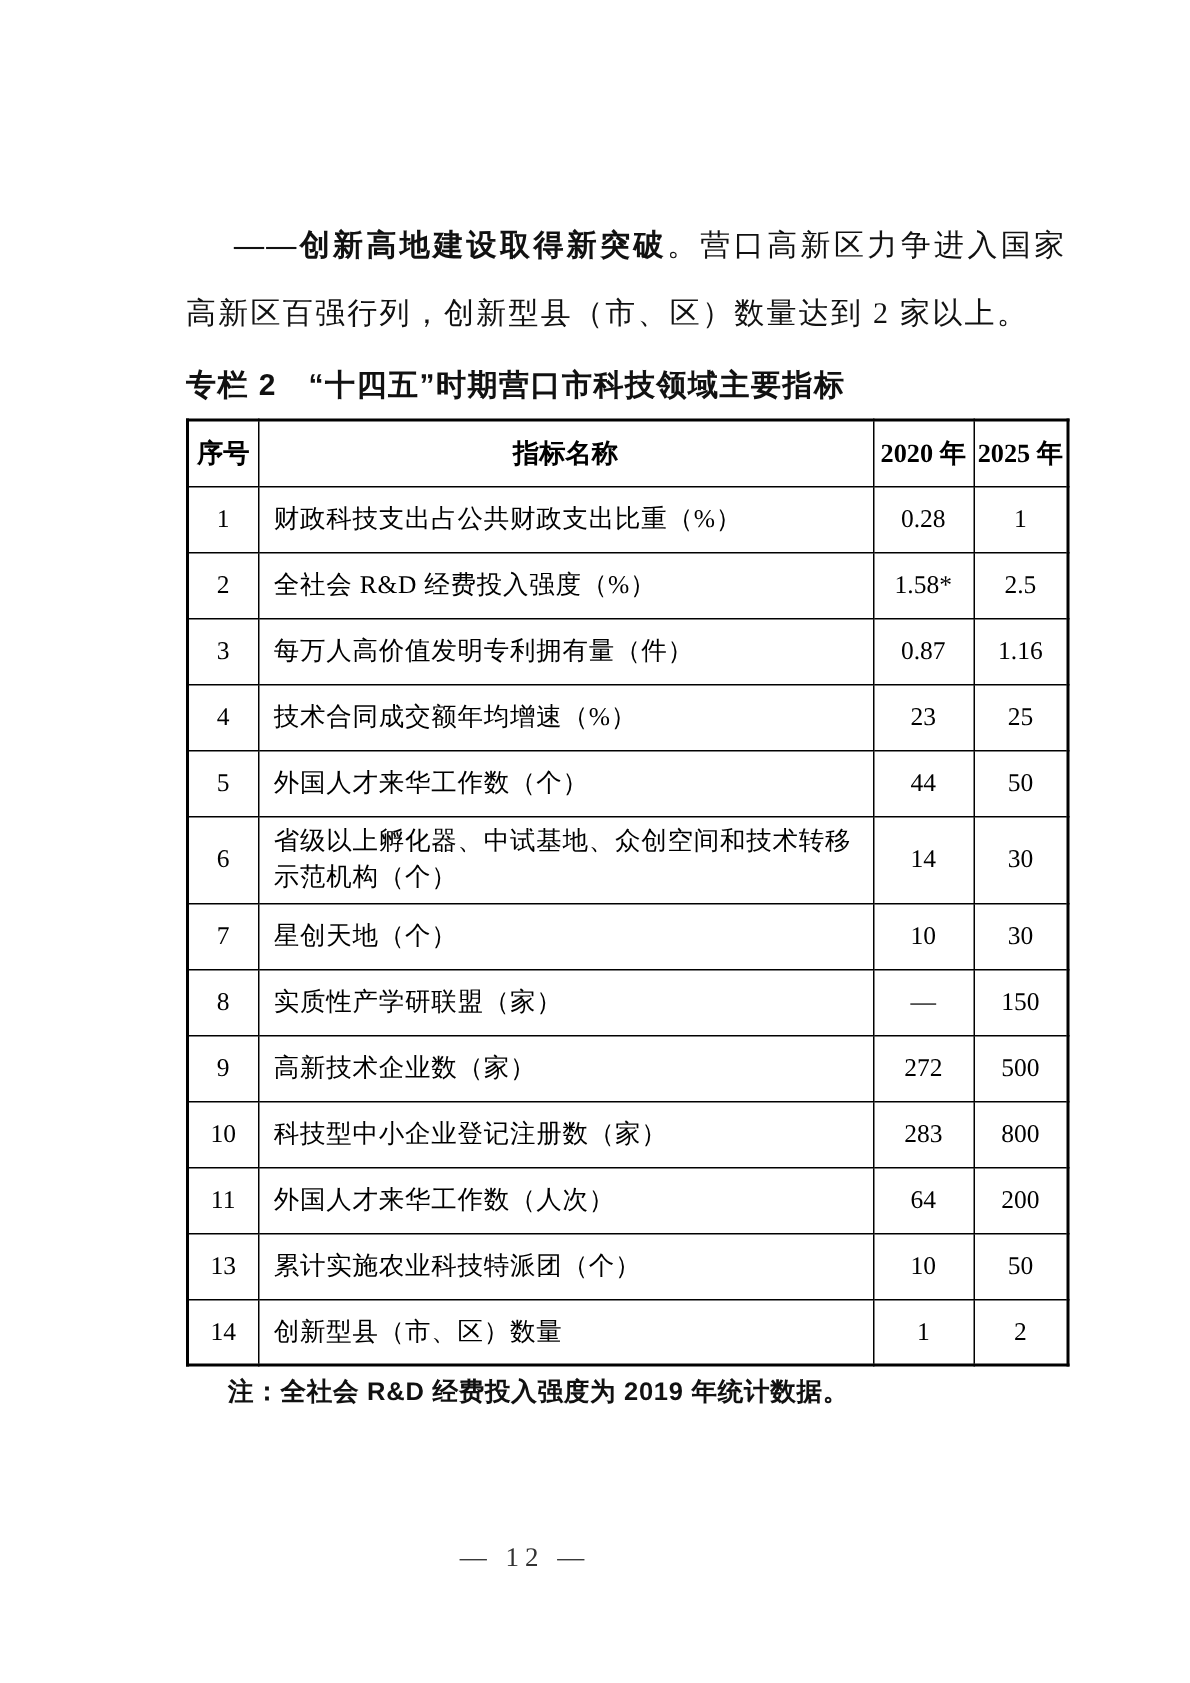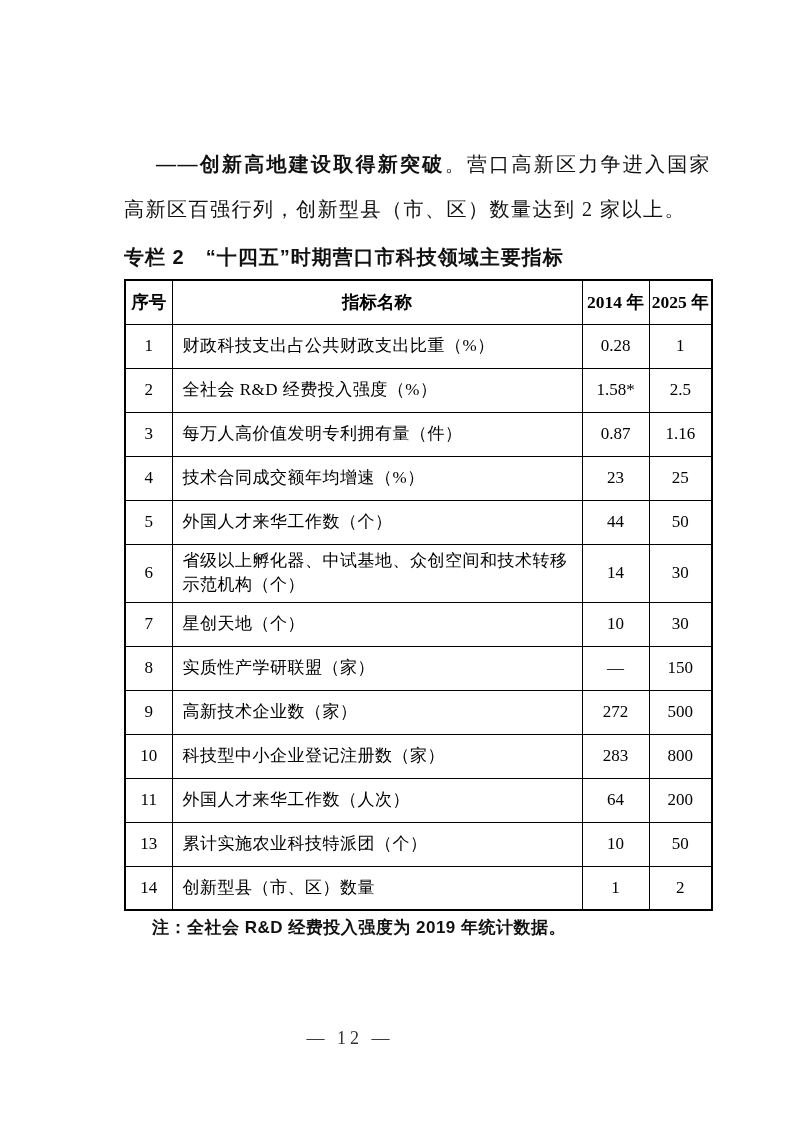--- a/index.html
+++ b/index.html
@@ -105,21 +105,21 @@
     <colgroup>
       <col style="width:47px">
       <col style="width:410px">
       <col style="width:67px">
       <col style="width:63px">
     </colgroup>
     <thead>
       <tr>
           <th>序号</th>
           <th>指标名称</th>
-          <th>2014 年</th>
+          <th>2020 年</th>
           <th>2025 年</th>
         </tr>
     </thead>
     <tbody>
         <tr>
           <td class="cell-center">1</td>
           <td class="cell-name">财政科技支出占公共财政支出比重（%）</td>
           <td class="cell-center">0.28</td>
           <td class="cell-center">1</td>
         </tr>

